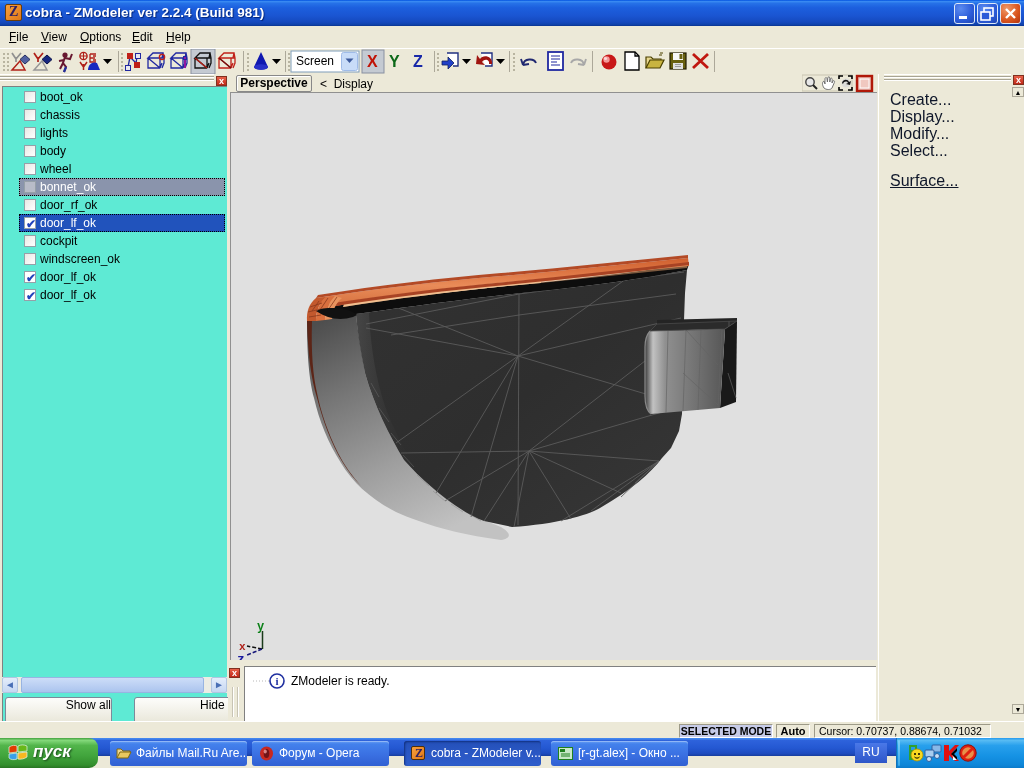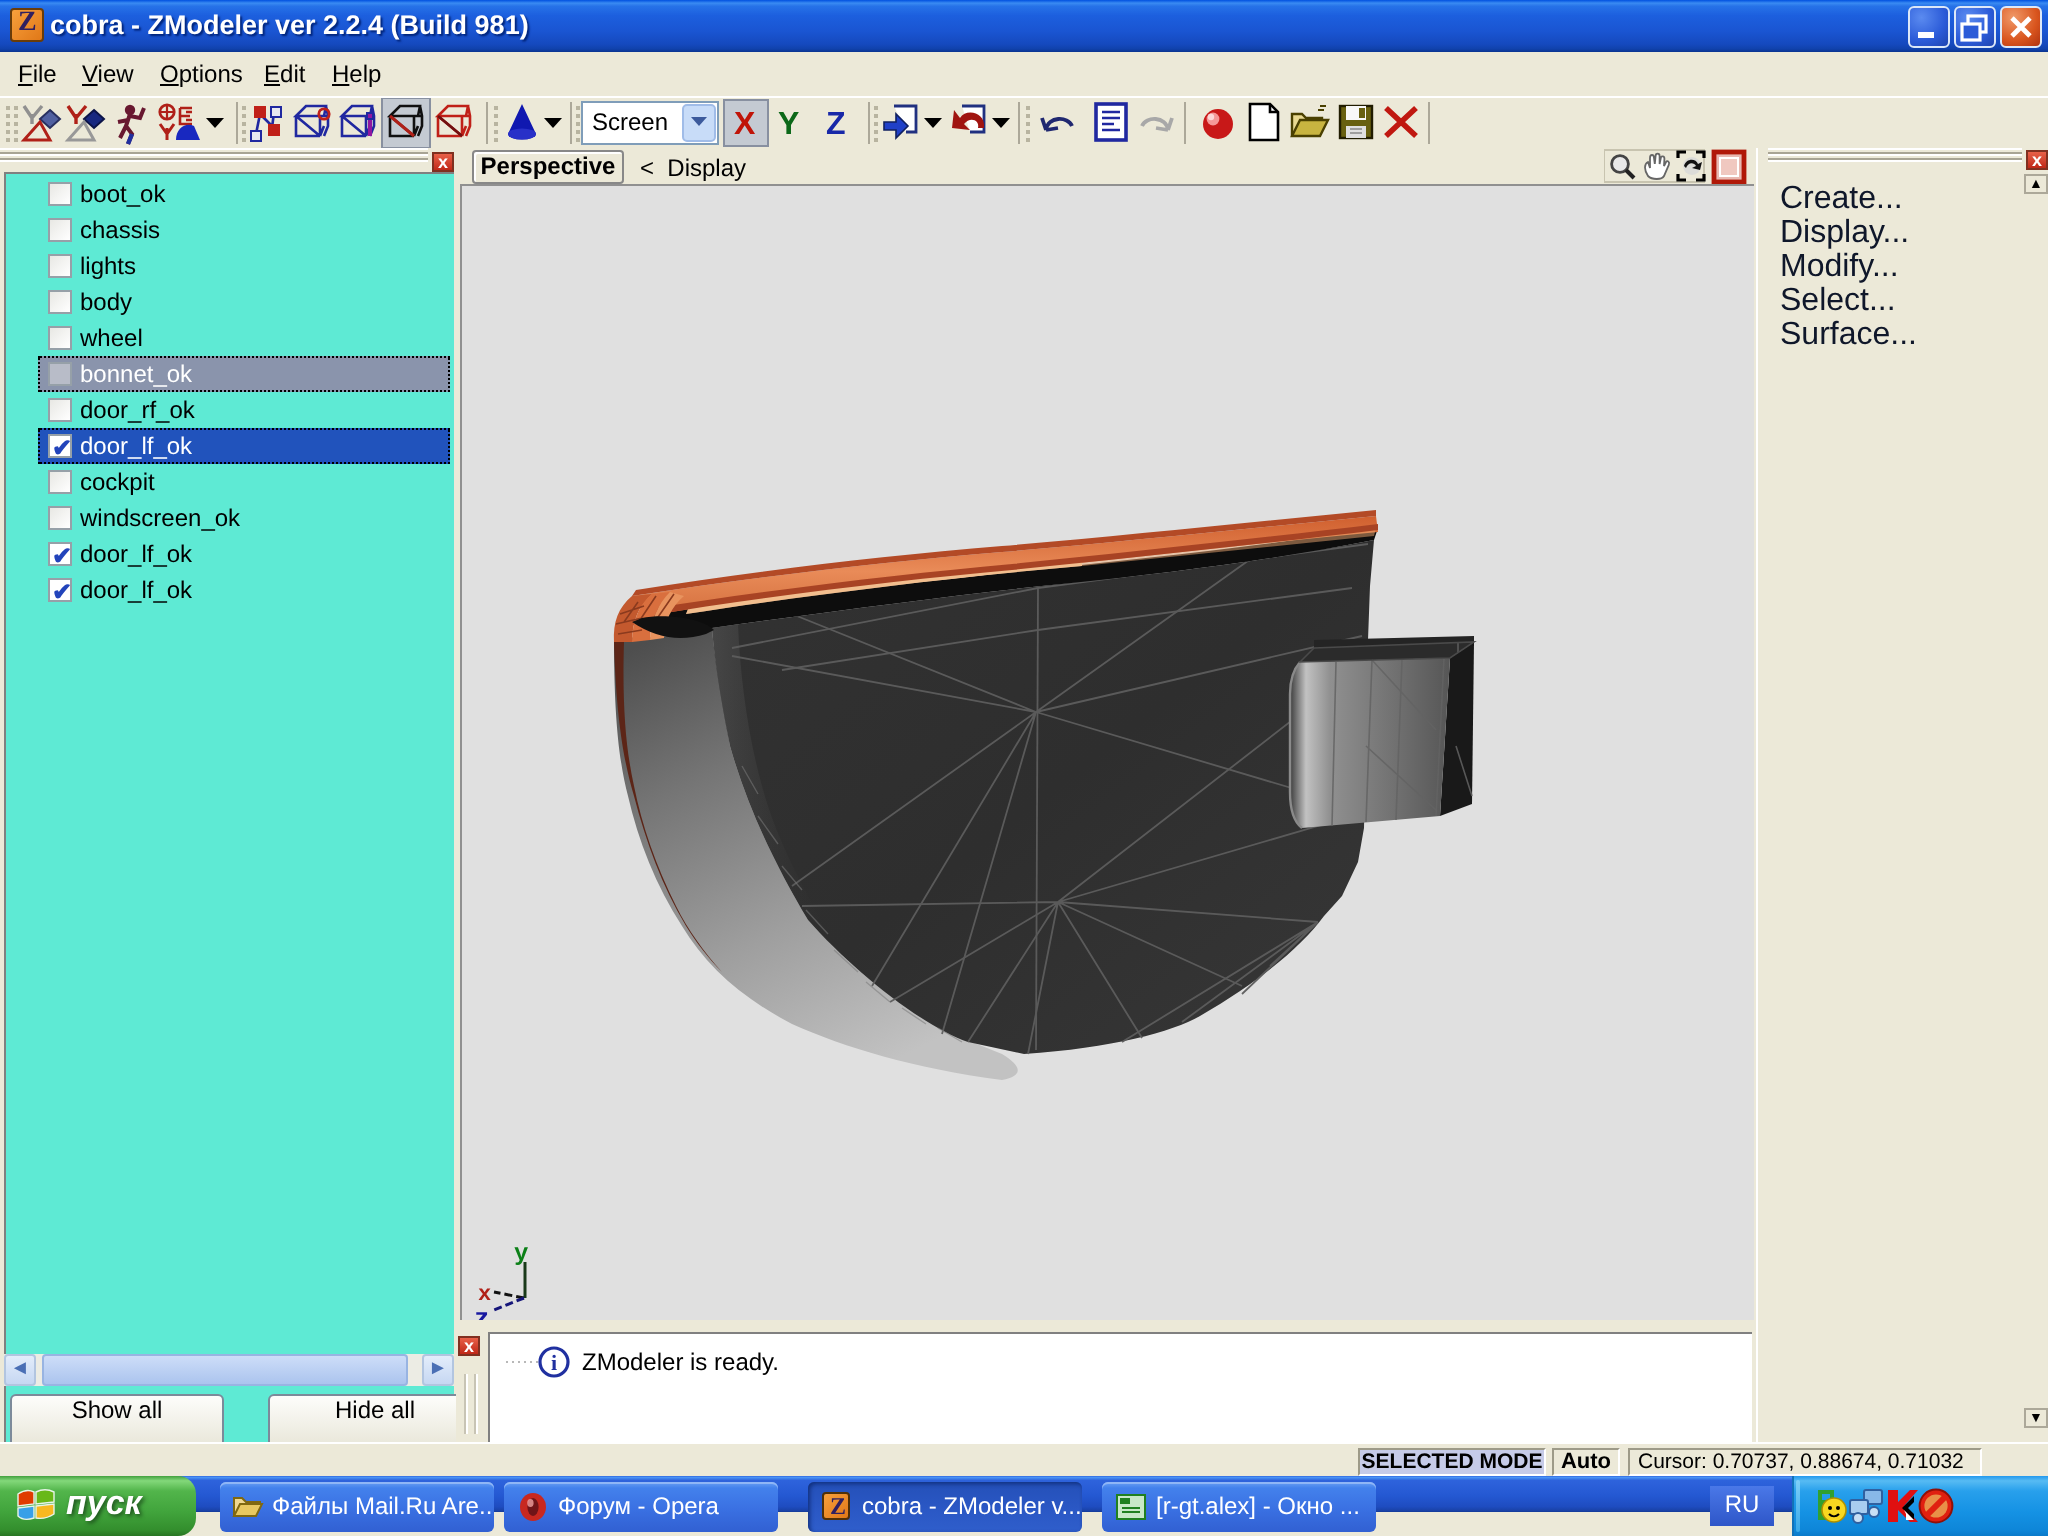--- a/index.html
+++ b/index.html
@@ -37,21 +37,21 @@
 .lrow .cb { position:absolute; left:5px; top:3px; width:12px; height:12px; background:linear-gradient(135deg,#E8E8E4,#fff); border:1px solid #96A0A8; }
 .lrow .txt { position:absolute; left:21px; top:2px; }
 .lrow.sel1 { background:#8A94AC; color:#fff; outline:1px dotted #000; outline-offset:-1px; }
 .lrow.sel2 { background:#2153BC; color:#fff; outline:1px dotted #000; outline-offset:-1px; }
 .chk { position:absolute; left:1px; top:-1px; color:#2244BB; font-size:12px; font-weight:bold; }
 
 
 .hscroll { left:2px; top:603px; width:225px; height:16px; background:#ECECE4; }
 .sbtn { width:16px; height:16px; background:linear-gradient(180deg,#E3EDFB,#C6D7F2); border:1px solid #B2C5E0; border-radius:2px; color:#4A6FB5; font-size:10px; text-align:center; line-height:14px; font-weight:bold;}
 .sthumb { left:19px; top:0; width:183px; height:16px; background:linear-gradient(180deg,#CDDDF8,#ABC4EE); border:1px solid #98B4E2; border-radius:2px; }
-.pbtn { top:623px; width:107px; height:32px; background:linear-gradient(180deg,#FDFDFB,#E8E6D8 85%,#D8D4C0); border:1px solid #7C8A9A; border-radius:3px; font-size:12px; text-align:center; line-height:15px; }
+.pbtn { top:623px; width:107px; height:32px; background:linear-gradient(180deg,#FDFDFB,#E8E6D8 85%,#D8D4C0); border:1px solid #7C8A9A; border-radius:3px; font-size:12px; text-align:right; line-height:15px; }
 
 
 .vheader { left:228px; top:74px; width:650px; height:18px; background:#ECE9D8; font-size:12px;padding-left:39px; }
 .persp { left:8px; top:1px; width:76px; height:17px; background:#ECE9D8; border:1px solid #888; border-radius:2px; font-weight:bold; text-align:center; line-height:15px; box-shadow:inset 1px 1px 0 #fff; }
 .canvas { left:230px; top:92px; width:647px; height:568px; background:#E0E0E0; border-top:1px solid #909090; border-left:1px solid #909090; }
 
 
 .msgpanel { left:228px; top:663px; width:650px; height:58px; background:#ECE9D8; }
 .msgwhite { left:16px; top:3px; width:632px; height:55px; background:#fff; border-top:1px solid #808080; border-left:1px solid #808080; }
 
@@ -485,21 +485,21 @@
       <i></i>
       <i></i>
     </div>
   <div class="abs xbtn" style="left:134px; top:1px;">x</div>
   <div class="abs" style="left:133px;top:13px;width:12px;height:10px;background:#ECE9D8;border:1px solid #ACA899;text-align:center;font-size:7px;line-height:9px;">▲</div>
   <div class="abs" style="left:133px;top:630px;width:12px;height:10px;background:#ECE9D8;border:1px solid #ACA899;text-align:center;font-size:7px;line-height:9px;">▼</div>
   <div class="ritem" style="top:17px;">Create...</div>
   <div class="ritem" style="top:34px;">Display...</div>
   <div class="ritem" style="top:51px;">Modify...</div>
   <div class="ritem" style="top:68px;">Select...</div>
-  <div class="ritem" style="top:85px;">Surface...</div>
+  <div class="ritem" style="top:98px;text-decoration:underline;">Surface...</div>
 </div>
 
 <div class="abs statusbar">
   <div class="spanel" style="left:679px;width:94px;background:#C6CBE8;font-weight:bold;font-size:10.5px;">SELECTED MODE</div>
   <div class="spanel" style="left:776px;width:34px;font-weight:bold;">Auto</div>
   <div class="spanel" style="left:814px;width:177px;text-align:left;padding-left:4px;font-size:10.5px;white-space:nowrap;">Cursor: 0.70737, 0.88674, 0.71032</div>
 </div>
 
 <div class="abs taskbar">
   <div class="abs startbtn">

